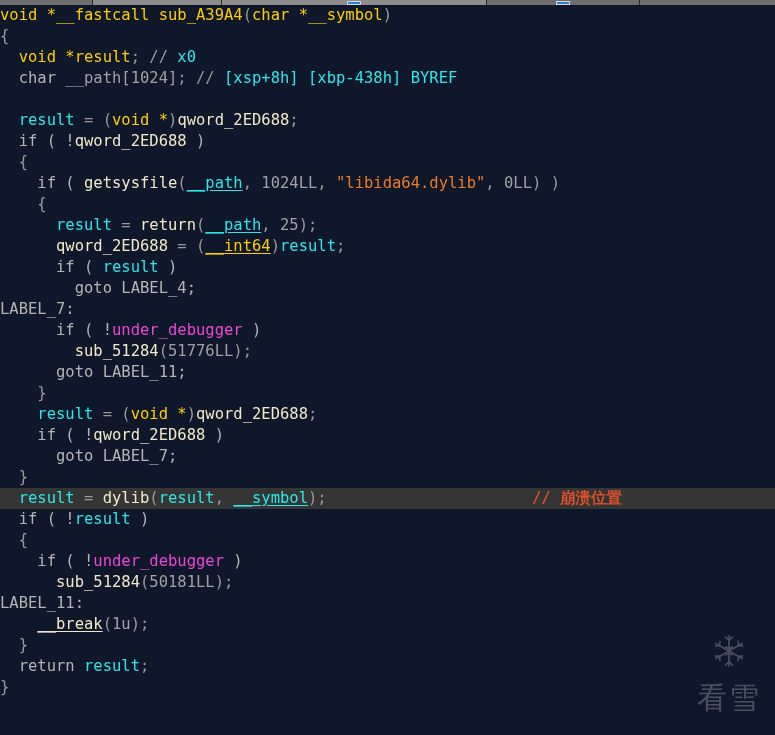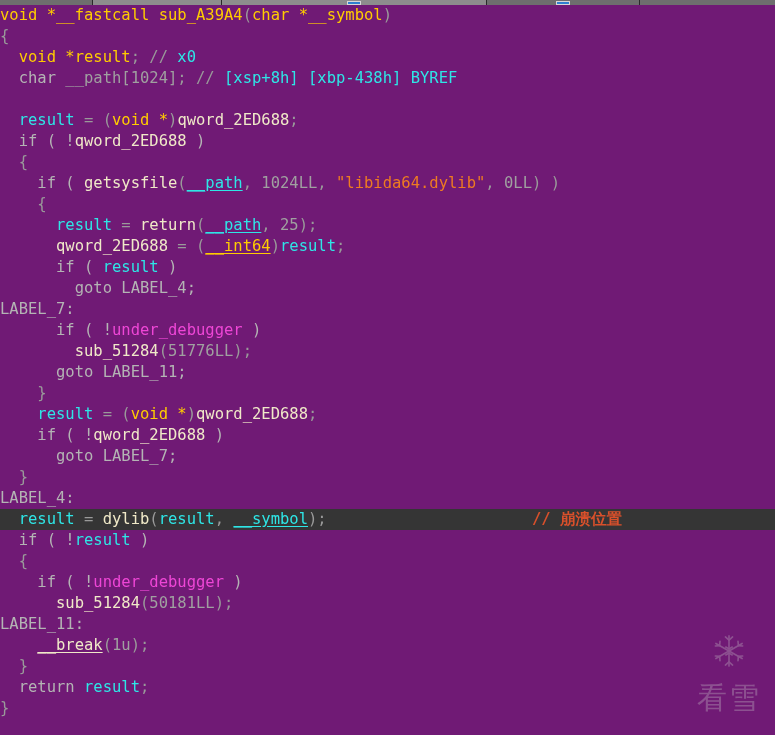--- a/index.html
+++ b/index.html
@@ -42,21 +42,21 @@
     border: 1px solid #d8d8d8;
     box-sizing: border-box;
   }
 
   
   #code {
     position: absolute;
     top: 5px; left: 0;
     width: 775px;
     height: 730px;
-    background: #701a75;
+    background: #0f172a;
     padding: 0;
     box-sizing: border-box;
   }
 
   .line {
     height: 21px;
     line-height: 21px;
     font-size: 15.5px;
     white-space: pre;
     padding-left: 0;
@@ -131,21 +131,20 @@
     <div class="line">        <span class="t-plain">goto LABEL_4;</span></div>
     <div class="line"><span class="t-plain">LABEL_7:</span></div>
     <div class="line">      <span class="t-plain">if ( !</span><span class="t-dbg">under_debugger</span><span class="t-plain"> )</span></div>
     <div class="line">        <span class="t-gvar">sub_51284</span><span class="t-punct">(</span><span class="t-num">51776LL</span><span class="t-punct">);</span></div>
     <div class="line">      <span class="t-plain">goto LABEL_11;</span></div>
     <div class="line">    <span class="t-punct">}</span></div>
     <div class="line">    <span class="t-var">result</span> <span class="t-punct">= (</span><span class="t-kw">void </span><span class="t-kw">*</span><span class="t-punct">)</span><span class="t-gvar">qword_2ED688</span><span class="t-punct">;</span></div>
     <div class="line">    <span class="t-plain">if ( !</span><span class="t-gvar">qword_2ED688</span><span class="t-plain"> )</span></div>
     <div class="line">      <span class="t-plain">goto LABEL_7;</span></div>
     <div class="line">  <span class="t-punct">}</span></div>
-    <div class="line"><span class="t-plain">LABEL_4:</span></div>
     <div class="line hl">  <span class="t-var">result</span> <span class="t-punct">= </span><span class="t-call">dylib</span><span class="t-punct">(</span><span class="t-var">result</span><span class="t-punct">, </span><span class="t-var u">__symbol</span><span class="t-punct">);</span>                      <span class="t-cmtred">// 崩溃位置</span></div>
     <div class="line">  <span class="t-plain">if ( !</span><span class="t-var">result</span><span class="t-plain"> )</span></div>
     <div class="line">  <span class="t-punct">{</span></div>
     <div class="line">    <span class="t-plain">if ( !</span><span class="t-dbg">under_debugger</span><span class="t-plain"> )</span></div>
     <div class="line">      <span class="t-gvar">sub_51284</span><span class="t-punct">(</span><span class="t-num">50181LL</span><span class="t-punct">);</span></div>
     <div class="line"><span class="t-plain">LABEL_11:</span></div>
     <div class="line">    <span class="t-gvar u">__break</span><span class="t-punct">(</span><span class="t-num">1u</span><span class="t-punct">);</span></div>
     <div class="line">  <span class="t-punct">}</span></div>
     <div class="line">  <span class="t-plain">return </span><span class="t-var">result</span><span class="t-punct">;</span></div>
     <div class="line"><span class="t-punct">}</span></div>

